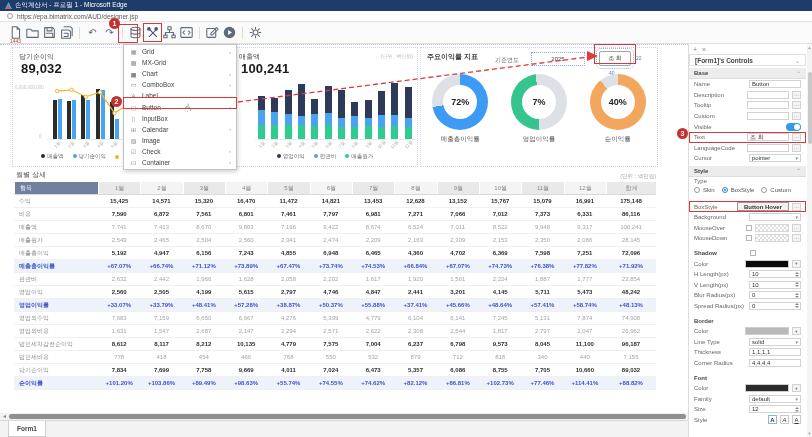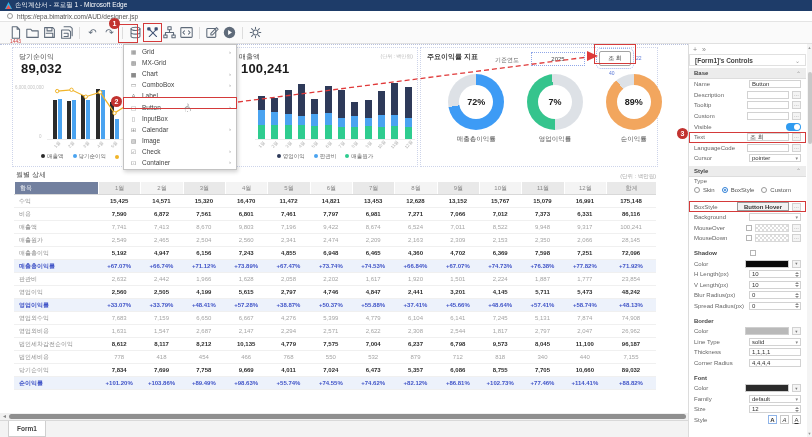--- a/index.html
+++ b/index.html
@@ -44,21 +44,21 @@
   .xlabs2 { position:absolute; left:22px; top:94px; width:160px; display:flex; }
   .xlabs2 span { flex:1; font-size:4.5px; color:#b5b5b5; transform:rotate(-50deg); text-align:center; }
   .legend2 { position:absolute; left:0; right:0; top:105px; display:flex; justify-content:center; gap:9px; font-size:5.5px; color:#666; }
   .legend2 i { width:4px; height:4px; border-radius:50%; display:inline-block; margin-right:2px; }
 
   .byear-label { position:absolute; left:74px; top:8px; font-size:6px; color:#666; }
   .byear-combo { position:absolute; left:110px; top:4px; width:54px; height:14px; border:1px dotted #8fa6e8; display:flex; align-items:center; justify-content:center; font-size:6px; color:#444; background:#fff; }
   .search-btn { position:absolute; left:178px; top:3px; width:32px; height:15px; background:#fff; border:1px solid #a3a3a3; border-radius:2px; display:flex; align-items:center; justify-content:center; font-size:6px; color:#333; outline:1px dotted #9ab0ee; outline-offset:2px; }
   .dim-w { position:absolute; left:188px; top:22px; font-size:5px; color:#5b79d8; }
   .dim-h { position:absolute; left:215px; top:7px; font-size:5px; color:#5b79d8; }
-  .donuts { position:absolute; left:16px; top:26px; width:100%; display:flex; justify-content:space-around; }
+  .donuts { position:absolute; left:0; top:26px; width:100%; display:flex; justify-content:space-around; }
   .donut-wrap { text-align:center; }
   .donut { width:56px; height:56px; border-radius:50%; position:relative; margin:0 auto; }
   .donut::after { content:""; position:absolute; inset:11px; background:#fff; border-radius:50%; }
   .donut .pct { position:absolute; inset:0; display:flex; align-items:center; justify-content:center; font-size:9px; font-weight:bold; color:#222; z-index:1; }
   .donut-label { font-size:6.5px; color:#555; margin-top:5px; }
 
   
   .section-head { position:absolute; left:16px; top:125px; width:640px; display:flex; justify-content:space-between; align-items:flex-end; }
   .section-title { font-size:7px; color:#4a4a4a; }
   .section-unit { font-size:5.5px; color:#a8a8a8; }
@@ -421,21 +421,21 @@
      <div class="donut-label">매출총이익률</div>
    </div>
         <div class="donut-wrap">
      <div class="donut" style="background:conic-gradient(from 180deg, #35c48d 0 48%, #dde1e6 48% 100%)">
        <span class="pct">7%</span>
      </div>
      <div class="donut-label">영업이익률</div>
    </div>
         <div class="donut-wrap">
      <div class="donut" style="background:conic-gradient(from 0deg, #f2a65e 0 89%, #dde1e6 89% 100%)">
-       <span class="pct">89%</span>
+       <span class="pct">40%</span>
      </div>
      <div class="donut-label">순이익률</div>
    </div>
       </div>
   </div>
 
   <div class="section-head">
     <span class="section-title">월별 상세</span>
     <span class="section-unit">(단위 : 백만원)</span>
   </div>

